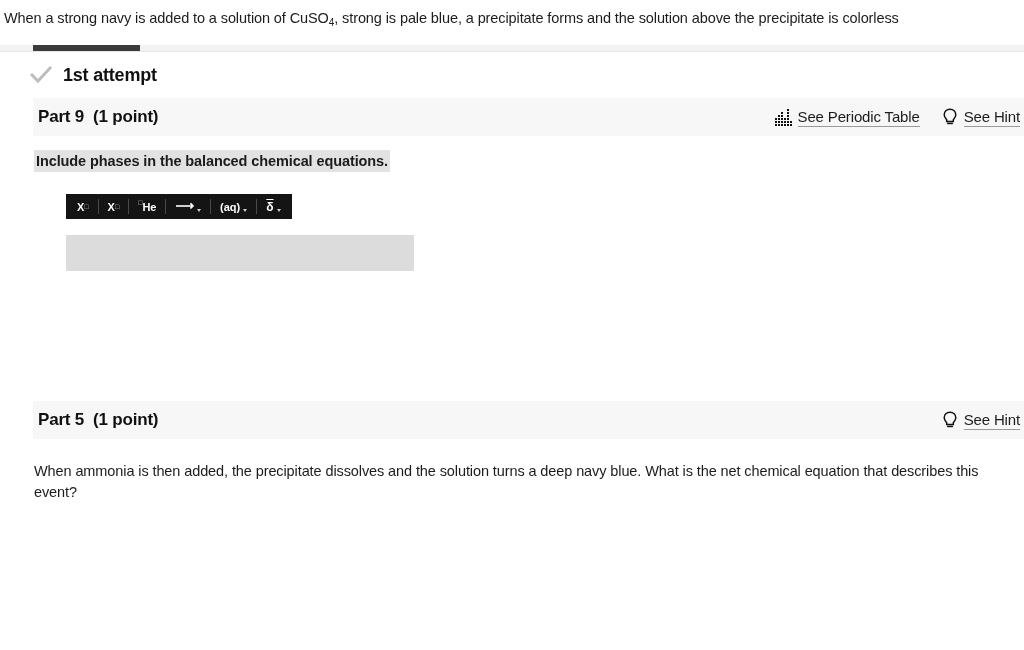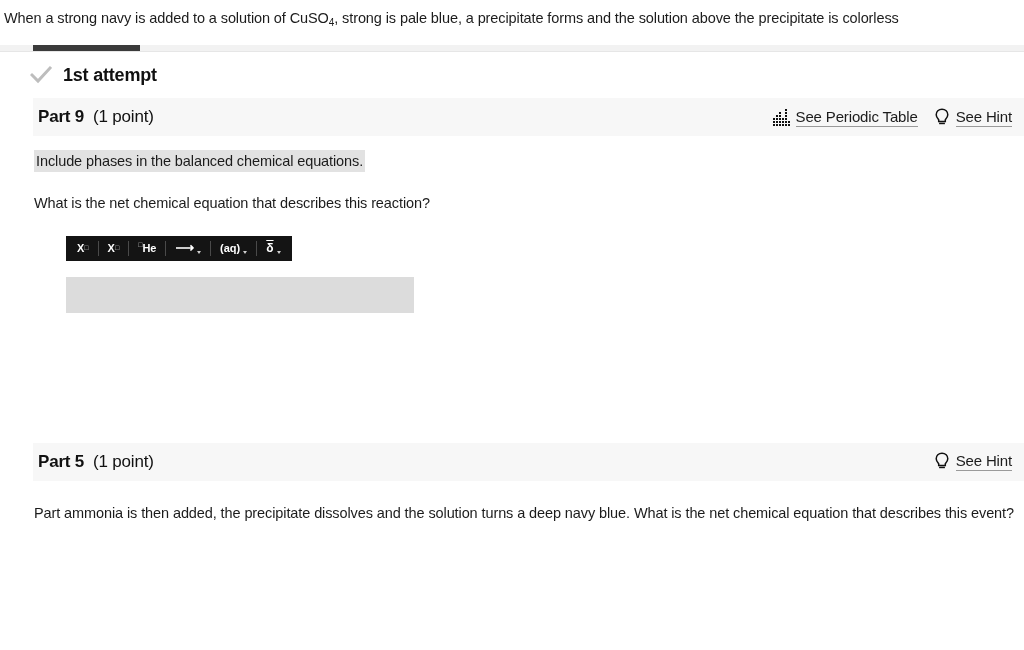--- a/index.html
+++ b/index.html
@@ -83,27 +83,27 @@
     padding: 0 0 0 5px;
   }
   .part-title {
     font-size: 17px;
     font-weight: bold;
     color: #111111;
     letter-spacing: -0.2px;
   }
   .part-title .pts {
     margin-left: 9px;
-    font-weight: normal;
+    font-weight: bold;
   }
   .part-tools {
     display: flex;
     align-items: center;
-    gap: 16px;
-    padding-right: 12px;
+    gap: 22px;
+    padding-right: 4px;
   }
   .tool-link {
     display: flex;
     align-items: center;
     gap: 6px;
     cursor: pointer;
   }
   .tool-link .lbl {
     font-size: 15px;
     color: #1c1c1c;
@@ -123,20 +123,21 @@
     padding: 14px 0 0 1px;
   }
   .instruction {
     display: inline-block;
     background: #e2e2e2;
     font-size: 14.5px;
     color: #1c1c1c;
     padding: 1px 2px;
     line-height: 1.4;
     letter-spacing: -0.1px;
+    font-weight: bold;
   }
   .question {
     margin-top: 21px;
     font-size: 14.5px;
     color: #1c1c1c;
     line-height: 1.4;
     letter-spacing: -0.1px;
   }
 
   
@@ -304,21 +305,20 @@
       </div>
 
     </div>
   </div>
 
   <div class="part-body">
     <div>
       <span class="instruction">Include phases in the balanced chemical equations.</span>
     </div>
 
-    <div class="question">What is the net chemical equation that describes this reaction?</div>
 
     <div class="eq-editor">
 
       <div class="eq-toolbar">
 
         <div class="eq-btn">
           <span>X</span>
             <sup>□</sup>
         </div>
         <div class="eq-sep"></div>
@@ -373,15 +373,15 @@
             <path d="M8 1.2 C4.6 1.2 2.2 3.7 2.2 6.8 C2.2 9.0 3.6 10.5 4.7 11.8 L4.7 13.6 L11.3 13.6 L11.3 11.8 C12.4 10.5 13.8 9.0 13.8 6.8 C13.8 3.7 11.4 1.2 8 1.2 Z" fill="none" stroke="#111111" stroke-width="1.5"></path>
             <rect x="5.1" y="14.7" width="5.8" height="1.5" fill="#111111"></rect>
           </svg>
         </span>
         <span class="lbl">See Hint</span>
       </div>
     </div>
   </div>
 
   <div class="part2-body">
-    <div class="question">Part ammonia is then added, the precipitate dissolves and the solution turns a deep navy blue. What is the net chemical equation that describes this event?</div>
+    <div class="question">When ammonia is then added, the precipitate dissolves and the solution turns a deep navy blue. What is the net chemical equation that describes this event?</div>
   </div>
 </div>
 
 </body></html>

